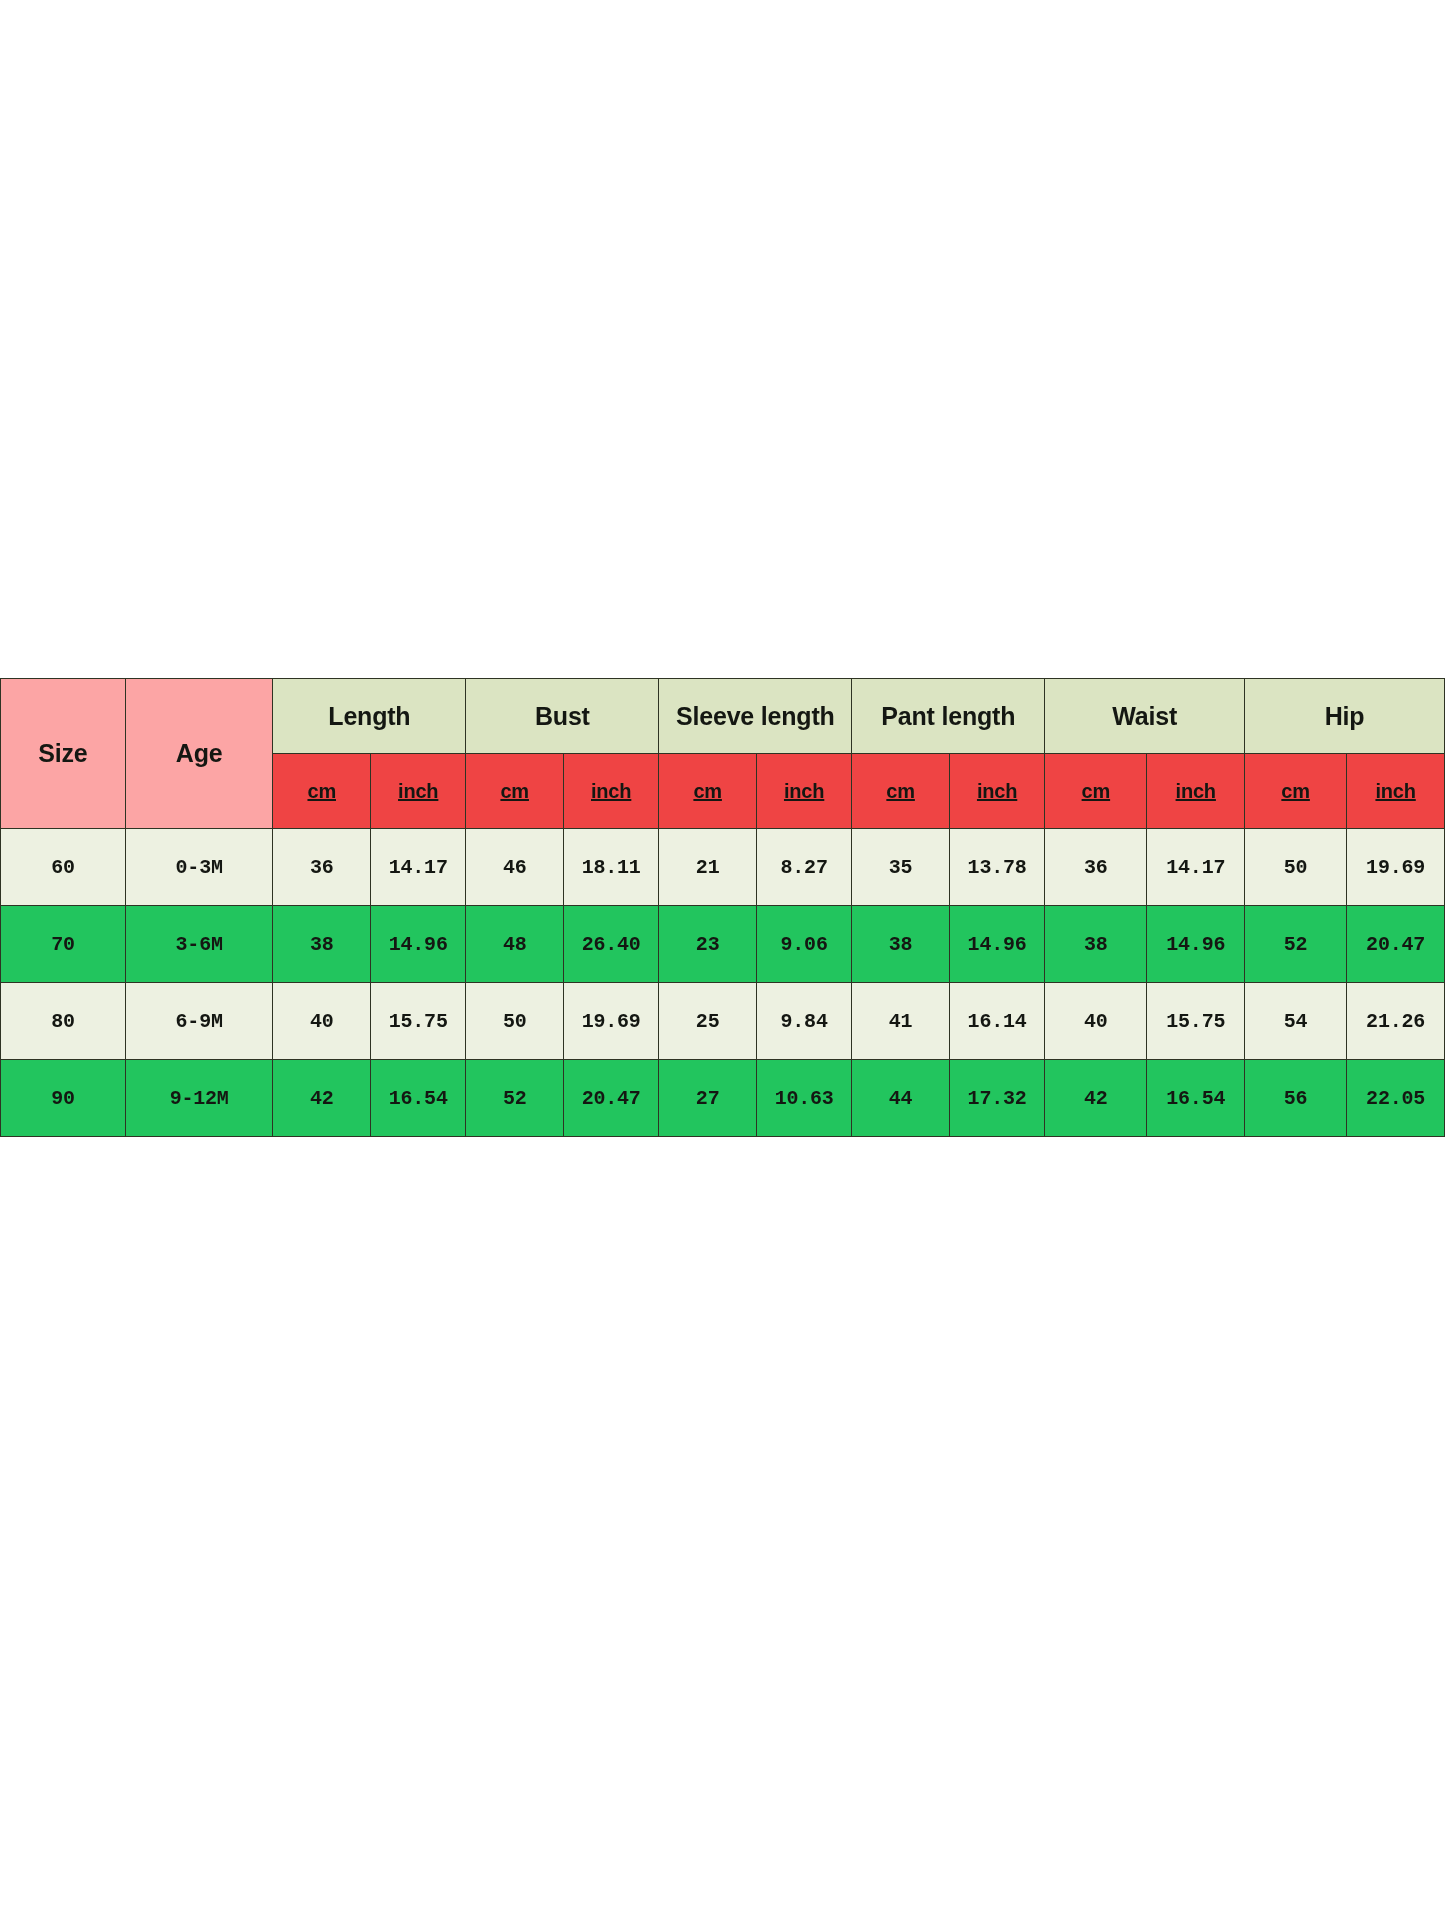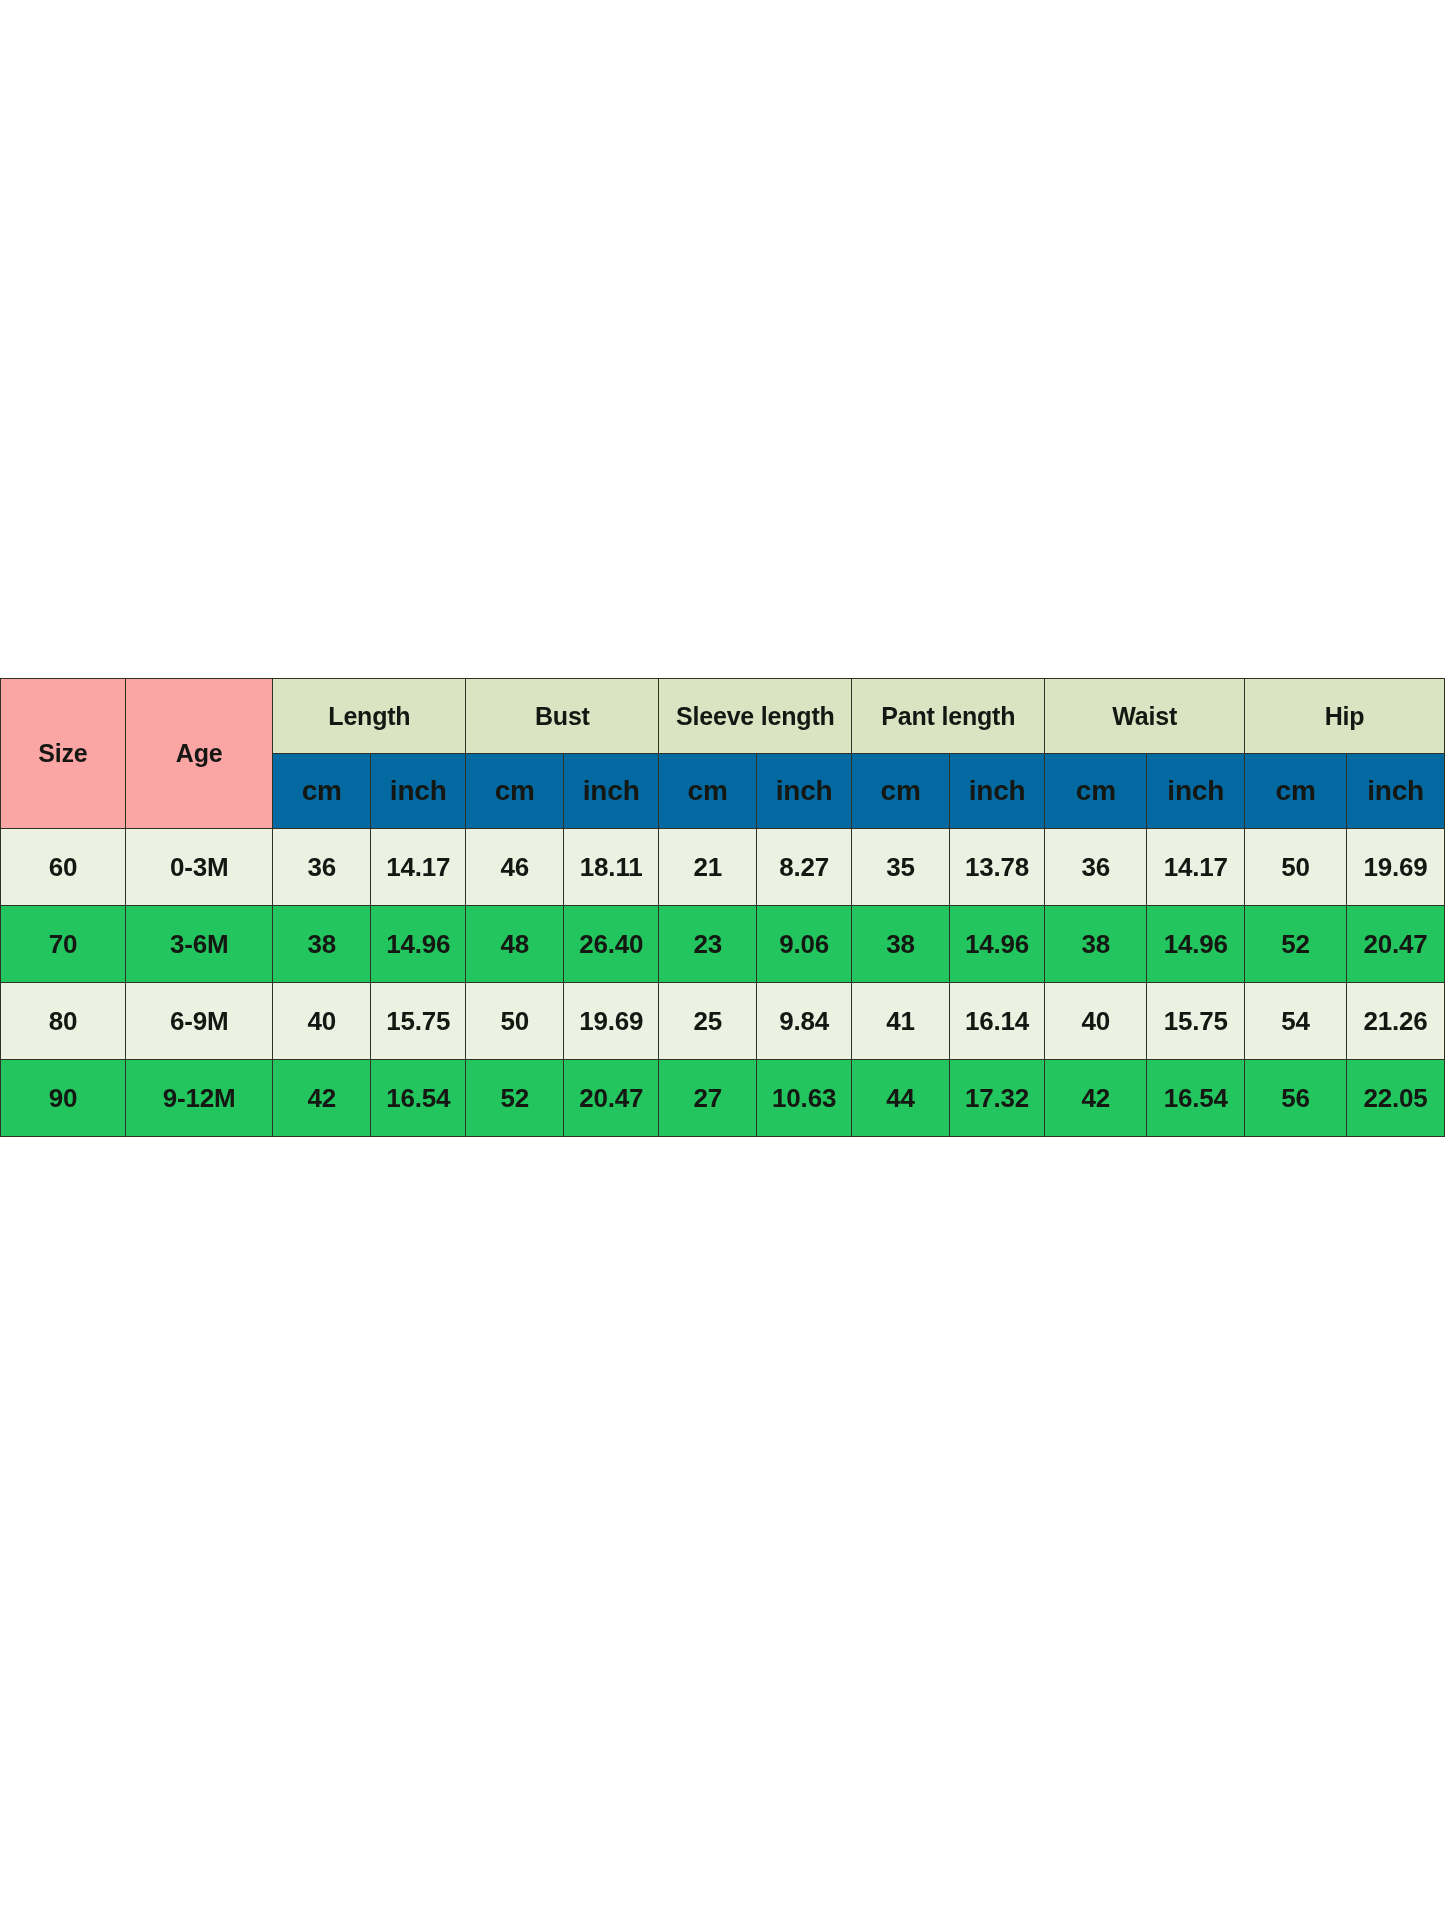--- a/index.html
+++ b/index.html
@@ -47,34 +47,36 @@
     background: #dbe4c2;
     margin-top: 45px;
   }
   th.corner-head {
     height: 148px;
     font-size: 25px;
     background: #fca5a5;
   }
   th.unit-head {
     height: 74px;
-    font-size: 28px;
-    background: #0369a1;
+    font-size: 20px;
+    background: #ef4444;
+    text-decoration: underline;
   }
 
   
   tr.row-light td {
     background: #edf1e1;
   }
   tr.row-dark td {
     background: #22c55e;
   }
   table.size-chart tbody td {
     height: 76px;
-    font-size: 26px;
+    font-size: 20px;
+    font-family: Liberation Mono, monospace;
   }
 
   
   col.c-size   { width: 110px; }
   col.c-age    { width: 130px; }
   col.c-cm     { width: 86px;  }
   col.c-inch   { width: 84px;  }
   col.c-cm-w   { width: 90px;  }
   col.c-inch-w { width: 86px;  }
 </style>

